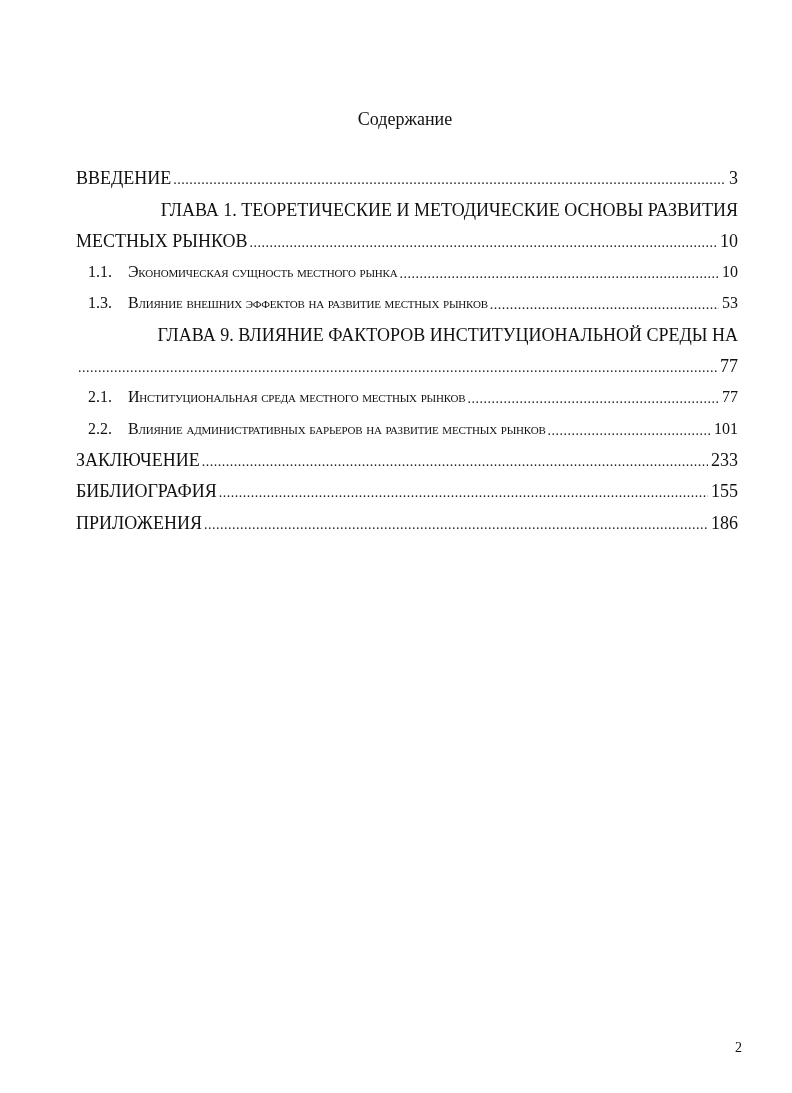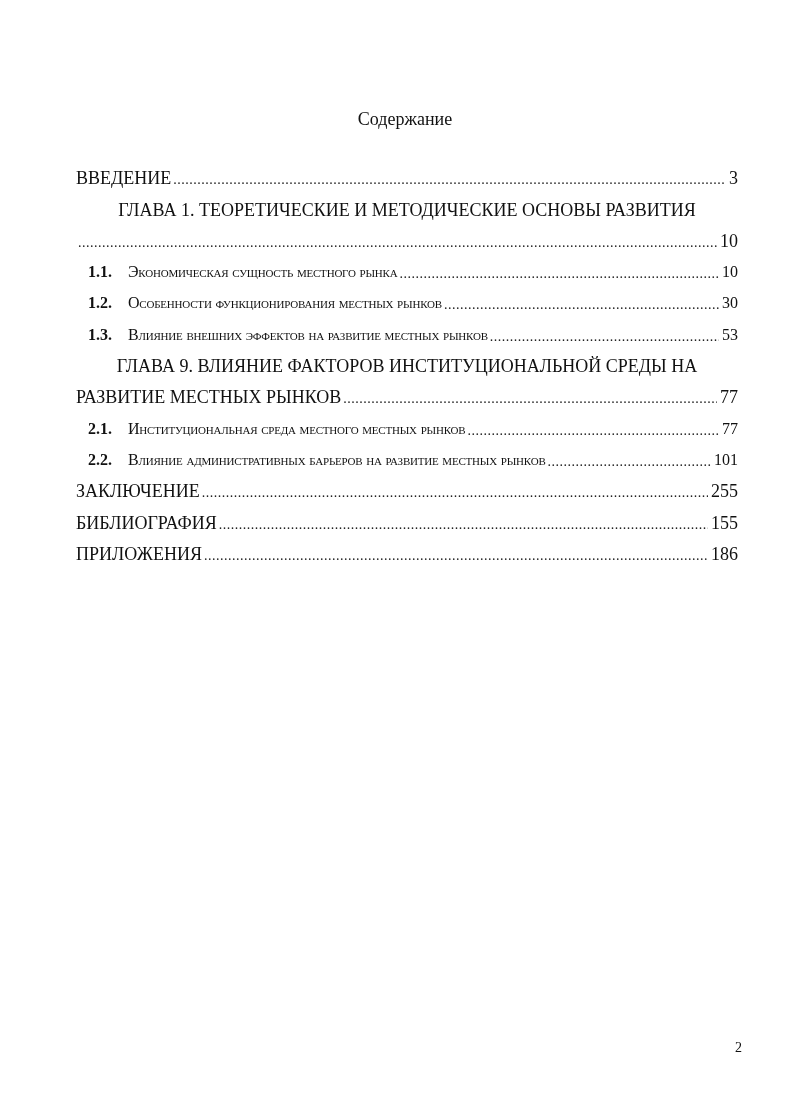--- a/index.html
+++ b/index.html
@@ -41,21 +41,20 @@
       line-height: 22px;
       padding-bottom: 2px;
       box-sizing: border-box;
     }
     .row.main { padding-left: 0; }
     .row.sub { padding-left: 12px; font-size: 16px; }
     .row .num {
       display: inline-block;
       width: 40px;
       flex: 0 0 auto;
-      font-weight: bold;
     }
     .row .title {
       flex: 0 0 auto;
     }
     .row.sub .title {
       font-variant: small-caps;
       letter-spacing: -0.2px;
     }
     .row .leader {
       flex: 1 1 auto;
@@ -72,21 +71,21 @@
       font-size: 14px;
       letter-spacing: 0.5px;
       line-height: 18px;
       color: #222;
     }
     .row .page {
       flex: 0 0 auto;
       text-align: right;
     }
     .row.wrap-first {
-      justify-content: center;
+      justify-content: flex-end;
     }
     .page-number {
       position: absolute;
       top: 1040px;
       left: 735px;
       font-size: 14px;
       line-height: 16px;
     }
   </style>
 </head>
@@ -99,50 +98,44 @@
   <div class="row main">
     <span class="title">ВВЕДЕНИЕ</span>
     <span class="leader"></span>
     <span class="page">3</span>
   </div>
 
   <div class="row main wrap-first">
     <span class="title">ГЛАВА 1. ТЕОРЕТИЧЕСКИЕ И МЕТОДИЧЕСКИЕ ОСНОВЫ РАЗВИТИЯ</span>
   </div>
   <div class="row main">
+    <span class="title">МЕСТНЫХ РЫНКОВ</span>
     <span class="leader"></span>
     <span class="page">10</span>
   </div>
 
   <div class="row sub">
     <span class="num">1.1.</span>
     <span class="title">Экономическая сущность местного рынка</span>
     <span class="leader"></span>
     <span class="page">10</span>
   </div>
 
-  <div class="row sub">
-    <span class="num">1.2.</span>
-    <span class="title">Особенности функционирования местных рынков</span>
-    <span class="leader"></span>
-    <span class="page">30</span>
-  </div>
 
   <div class="row sub">
     <span class="num">1.3.</span>
     <span class="title">Влияние внешних эффектов на развитие местных рынков</span>
     <span class="leader"></span>
     <span class="page">53</span>
   </div>
 
   <div class="row main wrap-first">
     <span class="title">ГЛАВА 9. ВЛИЯНИЕ ФАКТОРОВ ИНСТИТУЦИОНАЛЬНОЙ СРЕДЫ НА</span>
   </div>
   <div class="row main">
-    <span class="title">РАЗВИТИЕ МЕСТНЫХ РЫНКОВ</span>
     <span class="leader"></span>
     <span class="page">77</span>
   </div>
 
   <div class="row sub">
     <span class="num">2.1.</span>
     <span class="title">Институциональная среда местного местных рынков</span>
     <span class="leader"></span>
     <span class="page">77</span>
   </div>
@@ -151,21 +144,21 @@
     <span class="num">2.2.</span>
     <span class="title">Влияние административных барьеров на развитие местных рынков</span>
     <span class="leader"></span>
     <span class="page">101</span>
   </div>
 
 
   <div class="row main">
     <span class="title">ЗАКЛЮЧЕНИЕ</span>
     <span class="leader"></span>
-    <span class="page">255</span>
+    <span class="page">233</span>
   </div>
 
   <div class="row main">
     <span class="title">БИБЛИОГРАФИЯ</span>
     <span class="leader"></span>
     <span class="page">155</span>
   </div>
 
   <div class="row main">
     <span class="title">ПРИЛОЖЕНИЯ</span>

